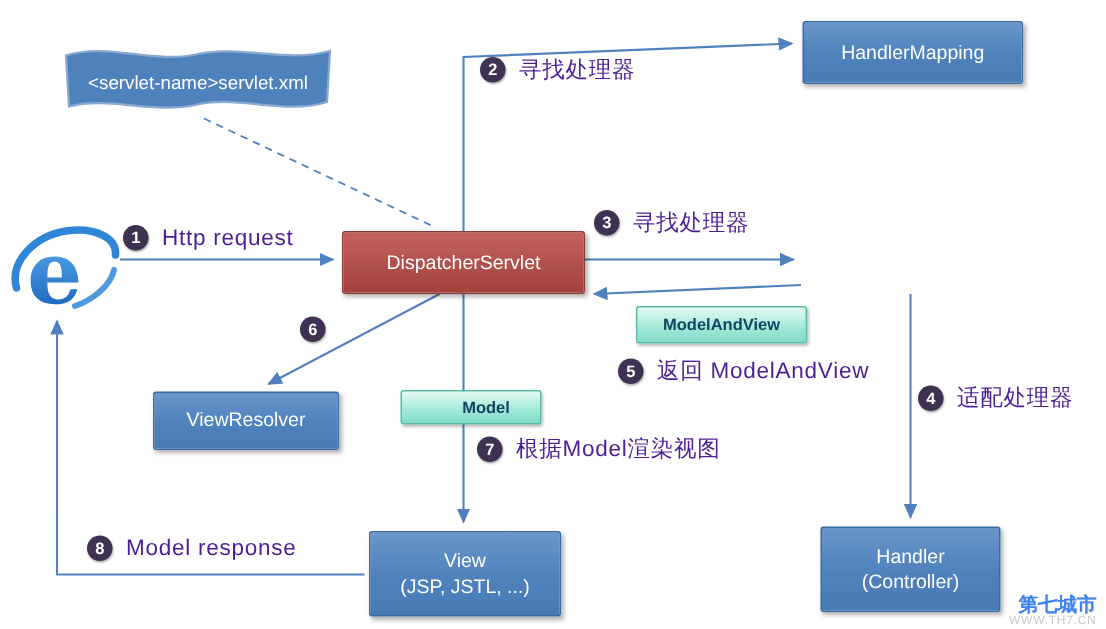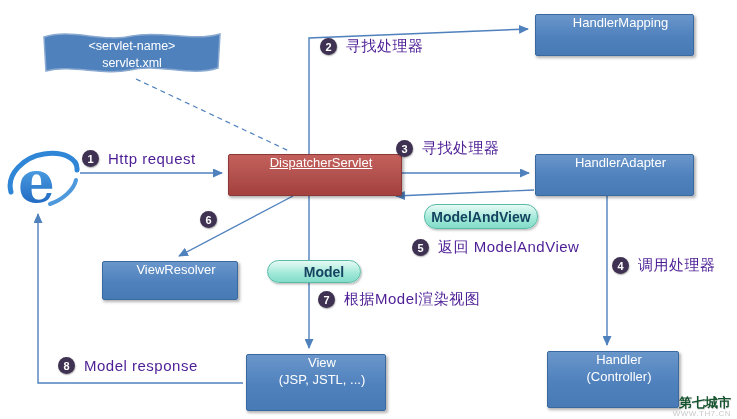--- a/index.html
+++ b/index.html
@@ -2,48 +2,47 @@
 <html><head>
 <meta charset="utf-8">
 <style>
   html,body{margin:0;padding:0;background:#fff;}
   .canvas{
     position:relative;width:737px;height:419px;background:#ffffff;
     font-family:"Liberation Sans",sans-serif;overflow:hidden;
   }
   svg.wires{position:absolute;left:0;top:0;width:737px;height:419px;pointer-events:none;}
   .node{
-    position:absolute;display:flex;flex-direction:column;align-items:center;
+    position:absolute;display:flex;flex-direction:column;align-items:center;justify-content:center;
     background:linear-gradient(180deg,#6a96ca 0%,#4f81bd 55%,#487ab5 100%);
     border:1px solid #39699f;color:#fff;font-size:13px;line-height:1.3;
-    border-radius:2px;box-shadow:1.5px 2px 3px rgba(0,0,0,.3);text-align:center;padding-left:12px;
+    border-radius:2px;box-shadow:1.5px 2px 3px rgba(0,0,0,.3);text-align:center;
   }
   .node.red{
     background:linear-gradient(180deg,#c4605c 0%,#b0504d 55%,#a4403d 100%);
     border:1px solid #8c3836;
-    text-decoration:underline;
   }
   #n-hm{left:535px;top:14px;width:145px;height:40px;}
   #n-ds{left:228px;top:154px;width:160px;height:40px;}
   #n-ha{left:535px;top:154px;width:145px;height:40px;}
   #n-vr{left:102px;top:261px;width:122px;height:37px;}
   #n-view{left:246px;top:354px;width:126px;height:55px;}
   #n-handler{left:547px;top:351px;width:118px;height:55px;}
   .tag{
     position:absolute;display:flex;align-items:center;justify-content:center;
     background:linear-gradient(180deg,#e7faf4 0%,#9fe8d8 60%,#83dcc8 100%);
-    border:1px solid #57bba6;color:#154360;font-size:14px;font-weight:bold;
-    border-radius:12px;box-shadow:1px 1.5px 2px rgba(0,0,0,.25);
+    border:1px solid #57bba6;color:#154360;font-size:11px;font-weight:bold;
+    border-radius:2px;box-shadow:1px 1.5px 2px rgba(0,0,0,.25);
   }
   #t-mav{left:424px;top:204px;width:112px;height:23px;}
   #t-model{left:267px;top:260px;width:72px;height:21px;padding-left:20px;}
   .wave{position:absolute;left:40px;top:26px;width:184px;height:54px;}
   .wave .wave-text{
     position:absolute;left:0;top:2px;width:100%;height:100%;
-    display:flex;flex-direction:column;align-items:center;justify-content:center;
+    display:flex;flex-direction:row;align-items:center;justify-content:center;
     color:#fff;font-size:12.5px;line-height:1.35;
   }
   .ie-logo{position:absolute;left:6px;top:146px;width:74px;height:70px;}
   .step{position:absolute;display:flex;align-items:center;gap:9px;}
   .step .num{
     width:17px;height:17px;border-radius:50%;background:#3f3151;color:#fff;
     display:flex;align-items:center;justify-content:center;
     font-size:11px;font-weight:bold;flex:0 0 17px;box-shadow:0.5px 1px 1.5px rgba(0,0,0,.35);
   }
   .step .lbl{font-size:15px;color:#4c1d95;letter-spacing:0.5px;white-space:nowrap;}
@@ -51,21 +50,21 @@
   #s2{left:320px;top:37px;}
   #s3{left:396px;top:139px;}
   #s4{left:612px;top:256px;}
   #s5{left:412px;top:238px;}
   #s6{left:200px;top:211px;}
   #s7{left:318px;top:290px;}
   #s8{left:58px;top:357px;}
   .watermark{
     position:absolute;right:6px;bottom:1px;text-align:right;line-height:1.05;
   }
-  .watermark .wm-cn{font-size:13px;font-weight:bold;color:#14532d;text-shadow:0.5px 0.5px 0 #e0e0e0;}
+  .watermark .wm-cn{font-size:13px;font-weight:bold;color:#3b82f6;text-shadow:0.5px 0.5px 0 #e0e0e0;}
   .watermark .wm-en{font-size:8px;color:#c9c9c9;letter-spacing:0.5px;}
 </style>
 </head>
 <body>
 
 <div class="canvas">
 
   <svg class="wires">
     <defs>
       <marker id="arr" markerWidth="11" markerHeight="9" refX="9" refY="4.5" orient="auto" markerUnits="userSpaceOnUse">
@@ -117,23 +116,20 @@
   </div>
 
   <div class="node" id="n-hm">
     <span>HandlerMapping</span>
   </div>
 
   <div class="node red" id="n-ds">
     <span>DispatcherServlet</span>
   </div>
 
-  <div class="node" id="n-ha">
-    <span>HandlerAdapter</span>
-  </div>
 
   <div class="node" id="n-vr">
     <span>ViewResolver</span>
   </div>
 
   <div class="node" id="n-handler">
     <span>Handler</span>
     <span>(Controller)</span>
   </div>
 
@@ -156,21 +152,21 @@
   <div class="step" id="s2">
     <span class="num">2</span>
     <span class="lbl">寻找处理器</span>
   </div>
   <div class="step" id="s3">
     <span class="num">3</span>
     <span class="lbl">寻找处理器</span>
   </div>
   <div class="step" id="s4">
     <span class="num">4</span>
-    <span class="lbl">调用处理器</span>
+    <span class="lbl">适配处理器</span>
   </div>
   <div class="step" id="s5">
     <span class="num">5</span>
     <span class="lbl">返回 ModelAndView</span>
   </div>
   <div class="step" id="s6">
     <span class="num">6</span>
     <span class="lbl"></span>
   </div>
   <div class="step" id="s7">

